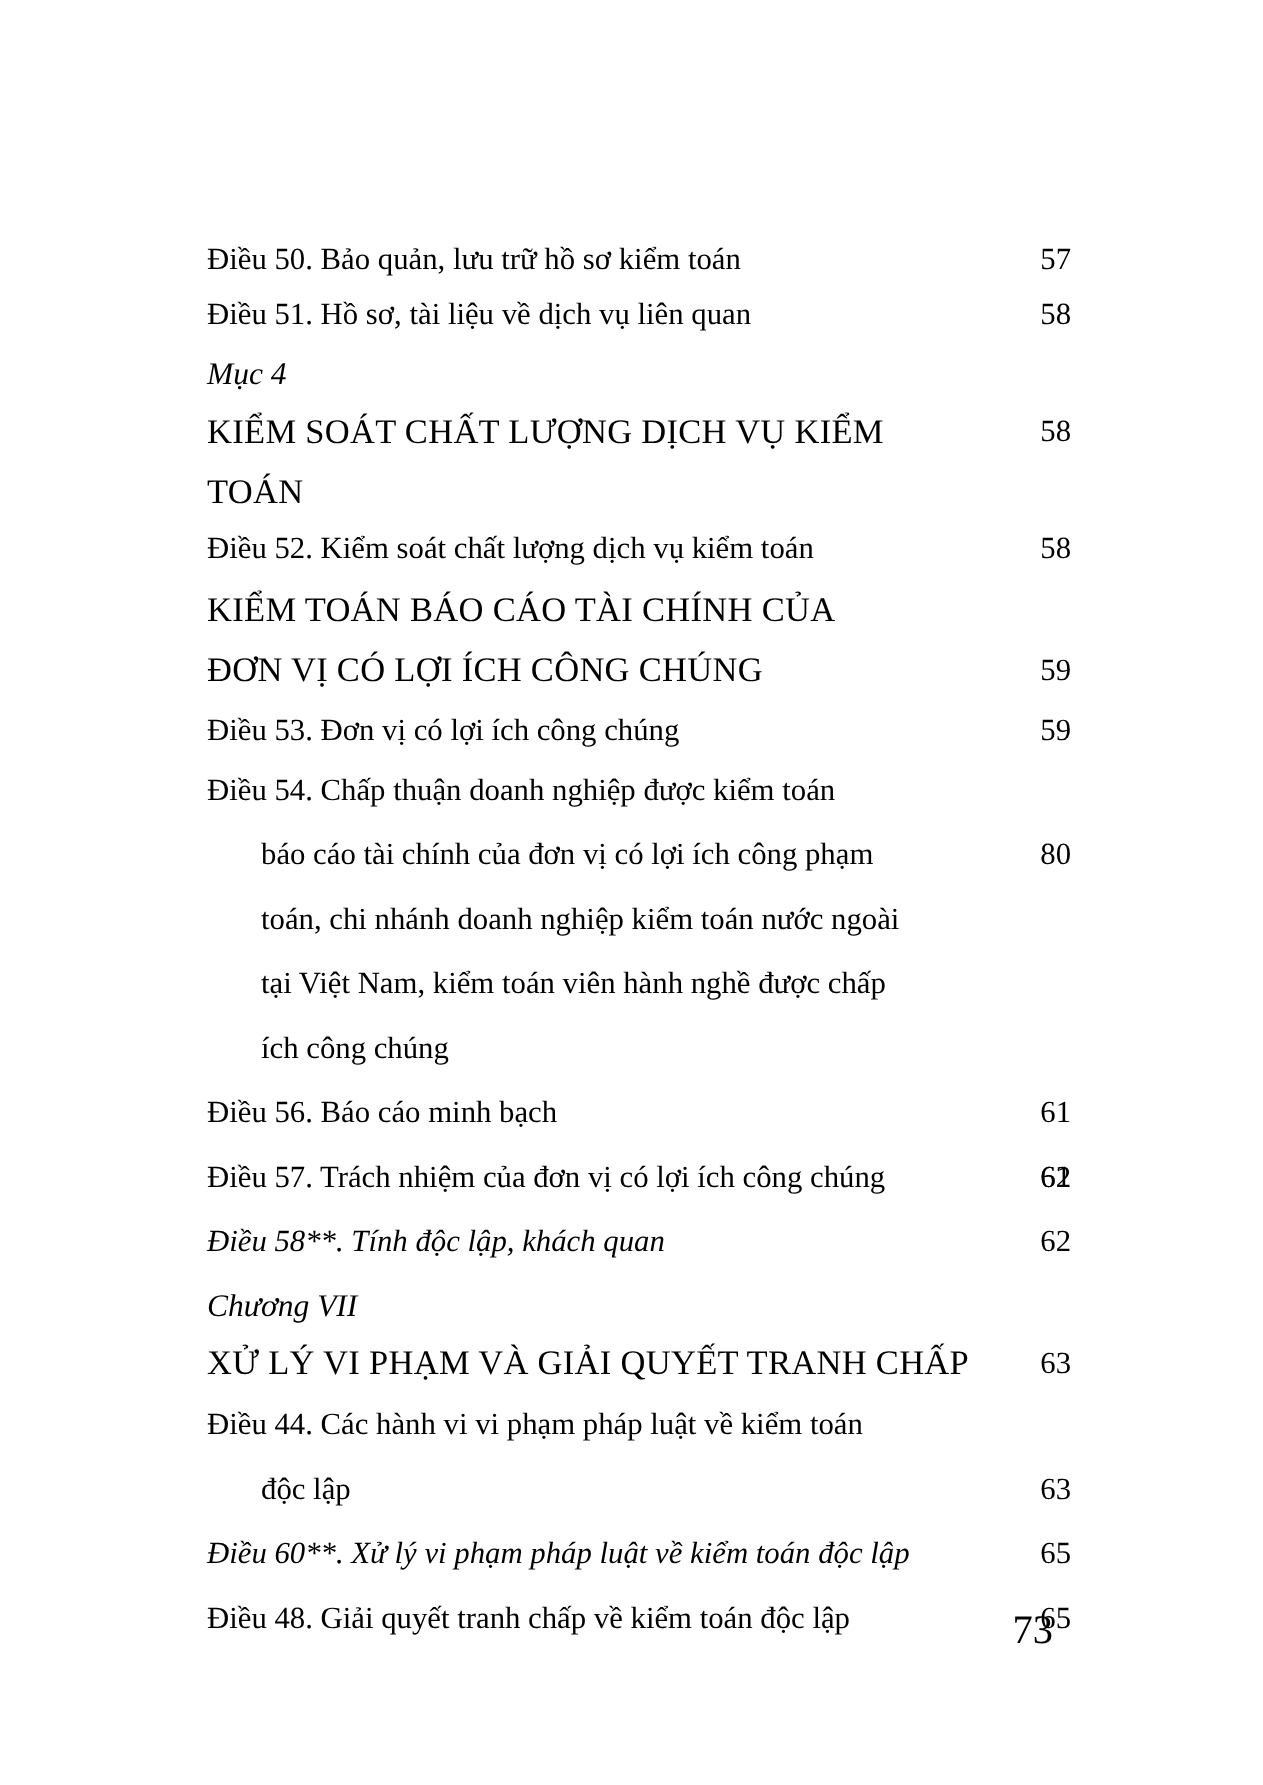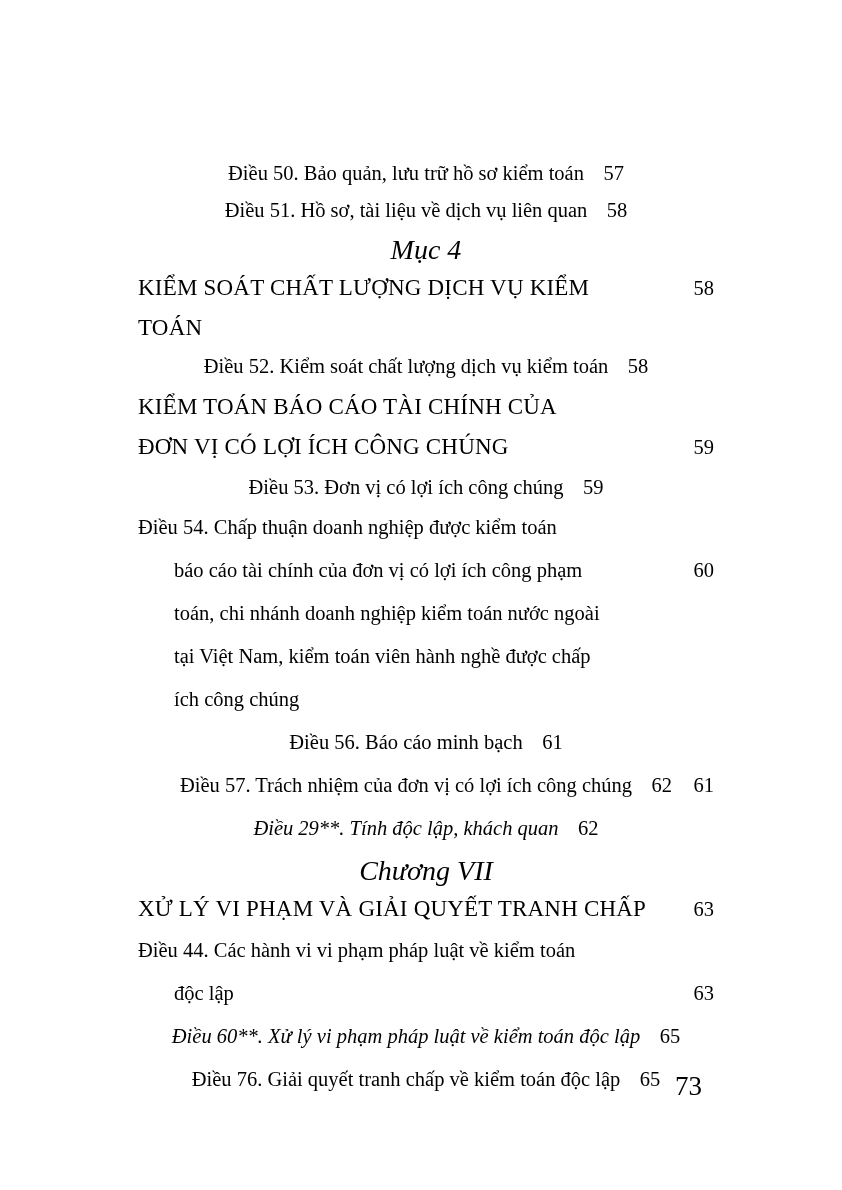--- a/index.html
+++ b/index.html
@@ -26,21 +26,21 @@
     padding: 155px 130px 40px 138px;
   }
   .toc {
     width: 576px;
     position: relative;
   }
   
   .entry {
     display: flex;
     align-items: flex-start;
-    justify-content: center;
+    justify-content: space-between;
     font-size: 20.5px;
     line-height: 37px;
   }
   .entry .txt {
     flex: 0 1 auto;
     max-width: 516px;
   }
   .entry .pg {
     flex: 0 0 40px;
     text-align: right;
@@ -65,22 +65,21 @@
   }
   .wrapblock .pgcol {
     position: absolute;
     right: 0;
     width: 40px;
     text-align: right;
   }
 
   
   .center-line {
-    text-align: center;
-    font-size: 28px;
+    font-size: 21px;
     line-height: 37px;
   }
   .center-line.italic {
     font-style: italic;
   }
   .heading-row {
     position: relative;
     line-height: 40px;
   }
   .heading-row .htext {
@@ -160,21 +159,21 @@
     <div class="entry">
       <span class="txt">Điều 53. Đơn vị có lợi ích công chúng</span>
       <span class="pg">59</span>
     </div>
 
     <div class="wrapblock">
       <div class="lines">
         <span class="l">Điều 54. Chấp thuận doanh nghiệp được kiểm toán</span>
         <span class="l indent">báo cáo tài chính của đơn vị có lợi ích công phạm</span>
       </div>
-      <div class="pgcol" style="top:43px;">60</div>
+      <div class="pgcol" style="top:43px;">80</div>
     </div>
 
     <div class="wrapblock">
       <div class="lines">
         <span class="l indent">toán, chi nhánh doanh nghiệp kiểm toán nước ngoài</span>
         <span class="l indent">tại Việt Nam, kiểm toán viên hành nghề được chấp</span>
         <span class="l indent">ích công chúng</span>
       </div>
       <div class="pgcol" style="top:172px;">61</div>
     </div>
@@ -183,21 +182,21 @@
       <span class="txt" style="line-height:43px;">Điều 56. Báo cáo minh bạch</span>
       <span class="pg" style="line-height:43px;">61</span>
     </div>
 
     <div class="entry" style="line-height:43px;">
       <span class="txt" style="line-height:43px;">Điều 57. Trách nhiệm của đơn vị có lợi ích công chúng</span>
       <span class="pg" style="line-height:43px;">62</span>
     </div>
 
     <div class="entry italic-entry" style="line-height:43px;">
-      <span class="txt" style="line-height:43px;">Điều 29**. Tính độc lập, khách quan</span>
+      <span class="txt" style="line-height:43px;">Điều 58**. Tính độc lập, khách quan</span>
       <span class="pg" style="line-height:43px;">62</span>
     </div>
 
     <div class="gap-xs"></div>
 
     <div class="center-line italic">Chương VII</div>
 
     <div class="heading-row">
       <div class="htext shift">XỬ LÝ VI PHẠM VÀ GIẢI QUYẾT TRANH CHẤP</div>
       <div class="hpg">63</div>
@@ -210,20 +209,20 @@
       </div>
       <div class="pgcol" style="top:43px;">63</div>
     </div>
 
     <div class="entry italic-entry" style="line-height:43px;">
       <span class="txt" style="line-height:43px;font-style:italic;">Điều 60**. Xử lý vi phạm pháp luật về kiểm toán độc lập</span>
       <span class="pg" style="line-height:43px;">65</span>
     </div>
 
     <div class="entry" style="line-height:43px;">
-      <span class="txt" style="line-height:43px;">Điều 76. Giải quyết tranh chấp về kiểm toán độc lập</span>
+      <span class="txt" style="line-height:43px;">Điều 48. Giải quyết tranh chấp về kiểm toán độc lập</span>
       <span class="pg" style="line-height:43px;">65</span>
     </div>
 
   </div>
 
   <div class="folio">73</div>
 </div>
 
 </body></html>

